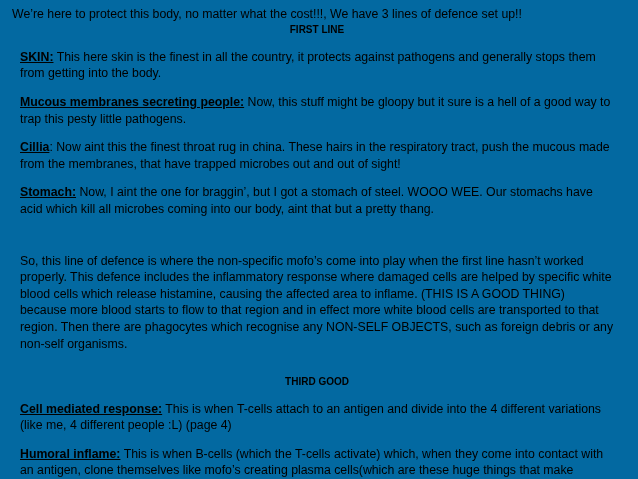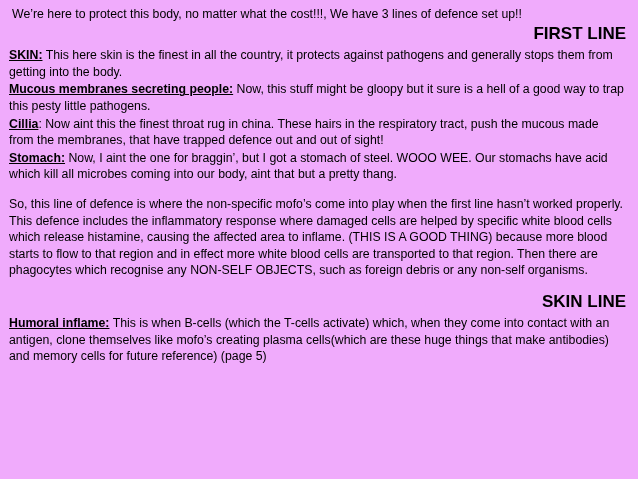--- a/index.html
+++ b/index.html
@@ -12,38 +12,38 @@
     height: 479px;
     font-family: "Liberation Sans", sans-serif;
     color: #000000;
     overflow: hidden;
   }
   .page {
     box-sizing: border-box;
     width: 638px;
     height: 479px;
     padding: 6px 12px 8px 8px;
-    background: #f0abfc;
+    background: #0369a1;
   }
   .intro {
     font-size: 12.3px;
     line-height: 1.33;
     margin: 0 0 1px 4px;
   }
   .heading {
-    text-align: right;
+    text-align: center;
     font-weight: bold;
-    font-size: 17px;
+    font-size: 10px;
     line-height: 1.35;
     margin: 0;
   }
   p.body-par {
     font-size: 12.3px;
     line-height: 1.35;
-    margin: 1px;
+    margin: 12px;
     text-align: left;
   }
   .term {
     font-weight: bold;
     text-decoration: underline;
   }
   .spacer {
     height: 11px;
   }
 </style>
@@ -58,37 +58,40 @@
 
   <p class="body-par">
     <span class="term">SKIN:</span><span> This here skin is the finest in all the country, it protects against pathogens and generally stops them from getting into the body.</span>
   </p>
 
   <p class="body-par">
     <span class="term">Mucous membranes secreting people:</span><span> Now, this stuff might be gloopy but it sure is a hell of a good way to trap this pesty little pathogens.</span>
   </p>
 
   <p class="body-par">
-    <span class="term">Cillia</span><span>: Now aint this the finest throat rug in china. These hairs in the respiratory tract, push the mucous made from the membranes, that have trapped defence out and out of sight!</span>
+    <span class="term">Cillia</span><span>: Now aint this the finest throat rug in china. These hairs in the respiratory tract, push the mucous made from the membranes, that have trapped microbes out and out of sight!</span>
   </p>
 
   <p class="body-par">
     <span class="term">Stomach:</span><span> Now, I aint the one for braggin’, but I got a stomach of steel. WOOO WEE. Our stomachs have acid which kill all microbes coming into our body, aint that but a pretty thang.</span>
   </p>
 
   <div class="spacer"></div>
 
 
   <p class="body-par">
     <span>So, this line of defence is where the non-specific mofo’s come into play when the first line hasn’t worked properly. This defence includes the inflammatory response where damaged cells are helped by specific white blood cells which release histamine, causing the affected area to inflame. (THIS IS A GOOD THING) because more blood starts to flow to that region and in effect more white blood cells are transported to that region. Then there are phagocytes which recognise any NON-SELF OBJECTS, such as foreign debris or any non-self organisms.</span>
   </p>
 
   <div class="spacer"></div>
 
-  <div class="heading">SKIN LINE</div>
+  <div class="heading">THIRD GOOD</div>
 
 
+  <p class="body-par">
+    <span class="term">Cell mediated response:</span><span> This is when T-cells attach to an antigen and divide into the 4 different variations (like me, 4 different people :L) (page 4)</span>
+  </p>
 
   <p class="body-par">
     <span class="term">Humoral inflame:</span><span>  This is when B-cells (which the T-cells activate) which, when they come into contact with an antigen, clone themselves like mofo’s creating plasma cells(which are these huge things that make antibodies) and memory cells for future reference) (page 5)</span>
   </p>
 
 </div>
 
 </body></html>

